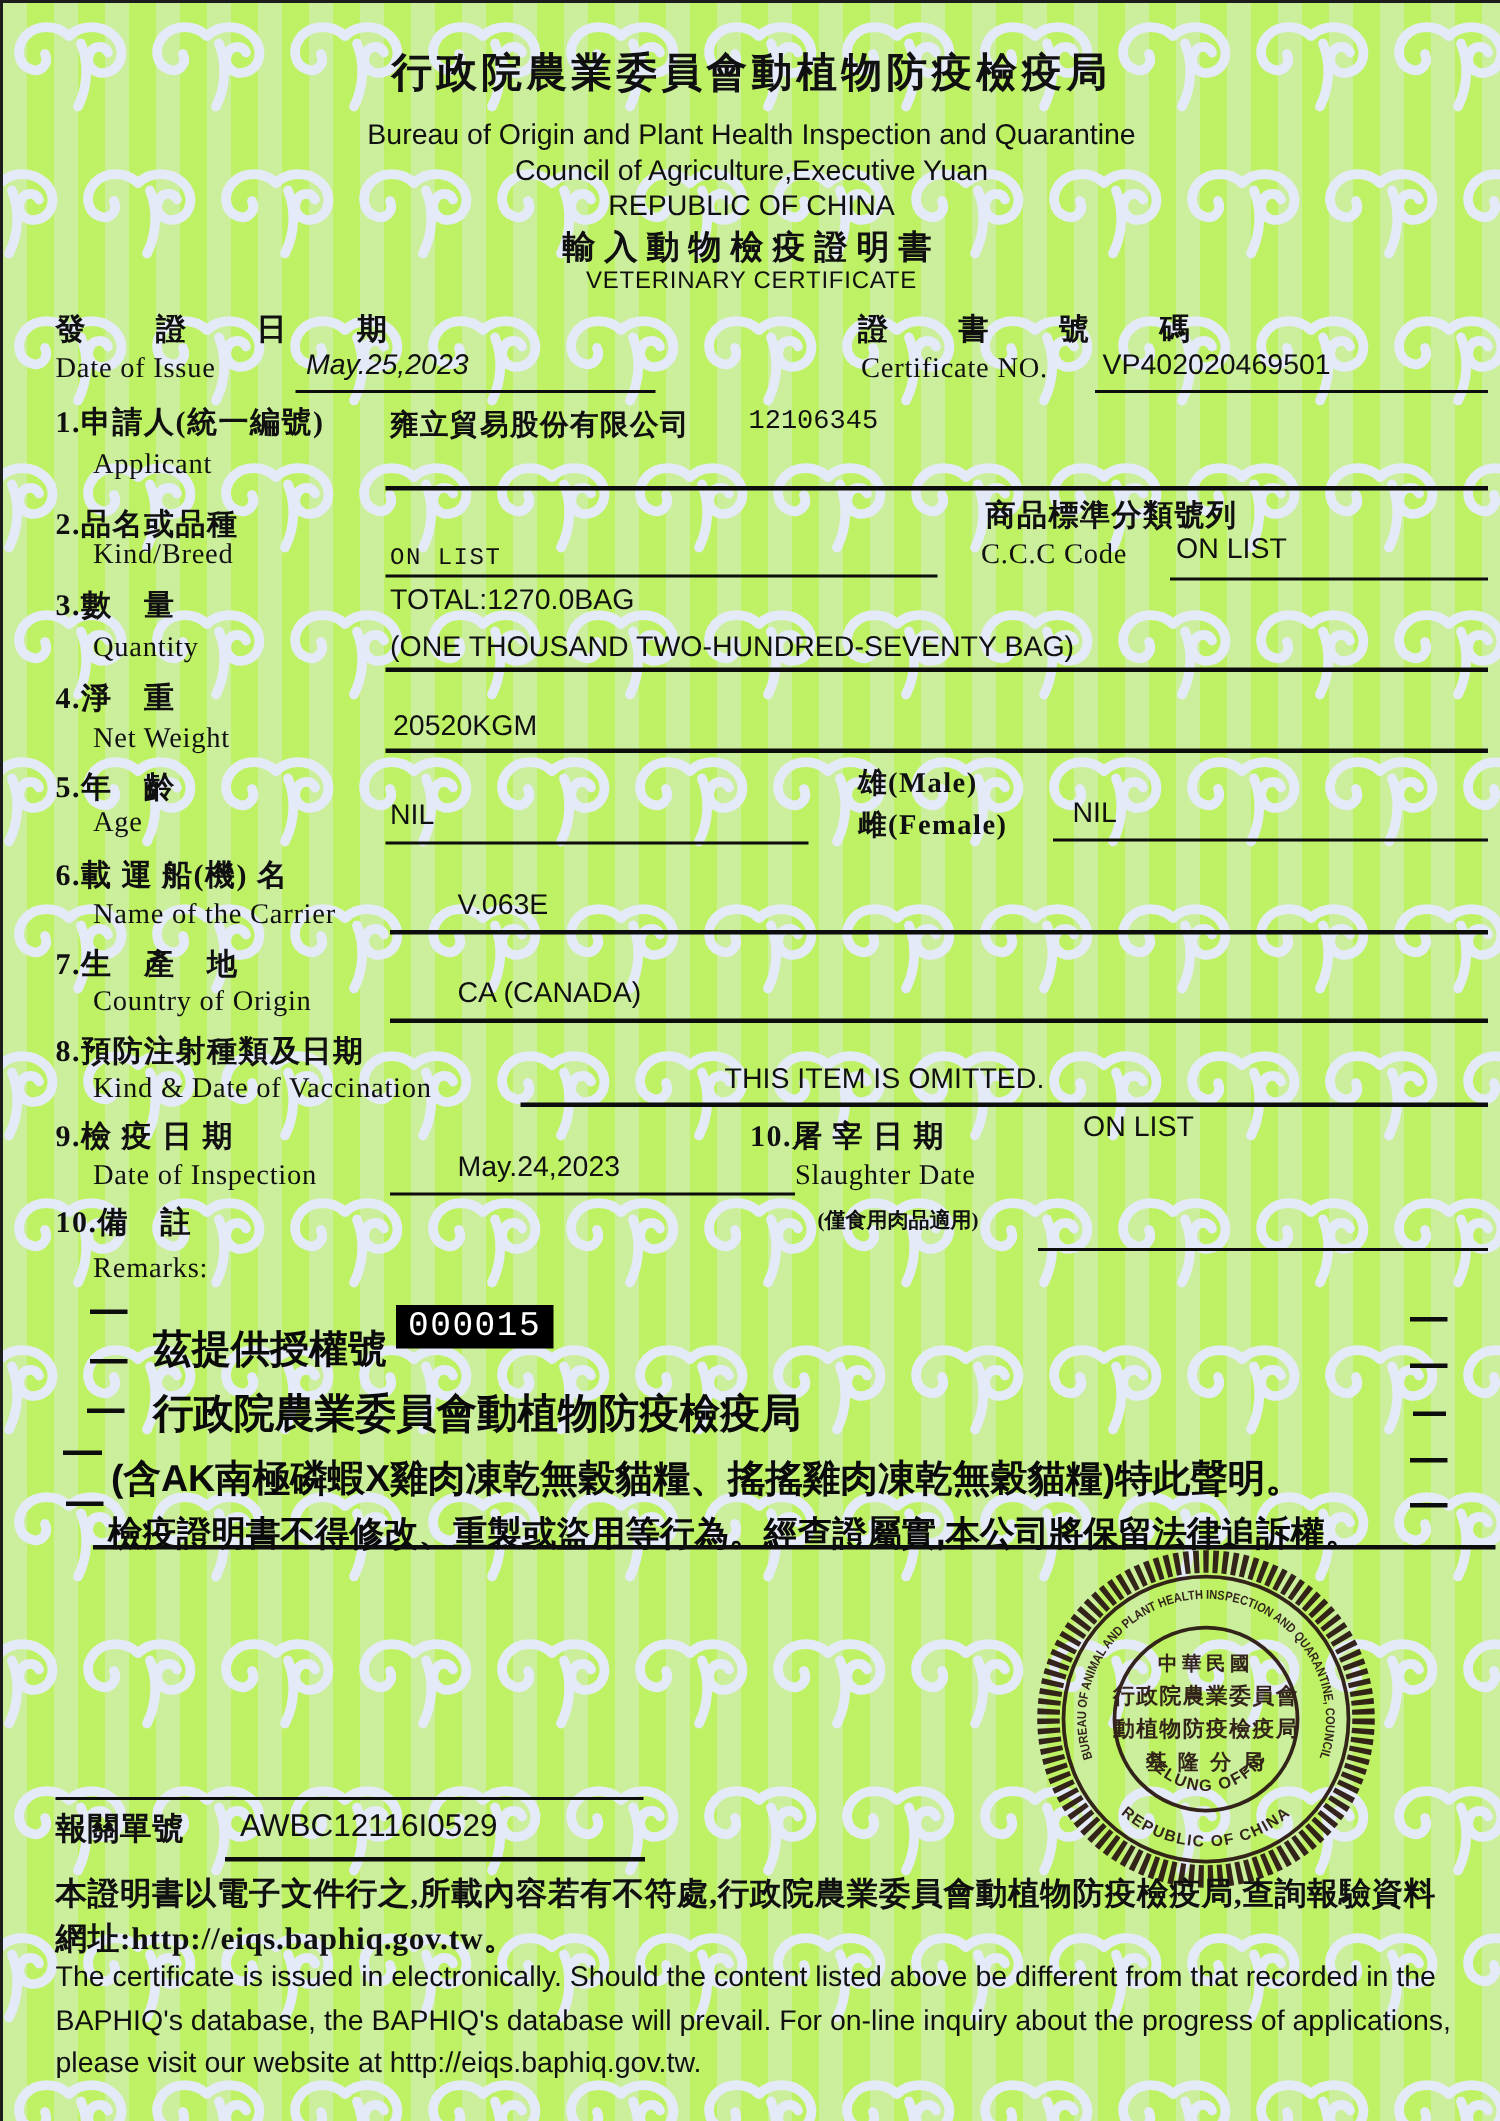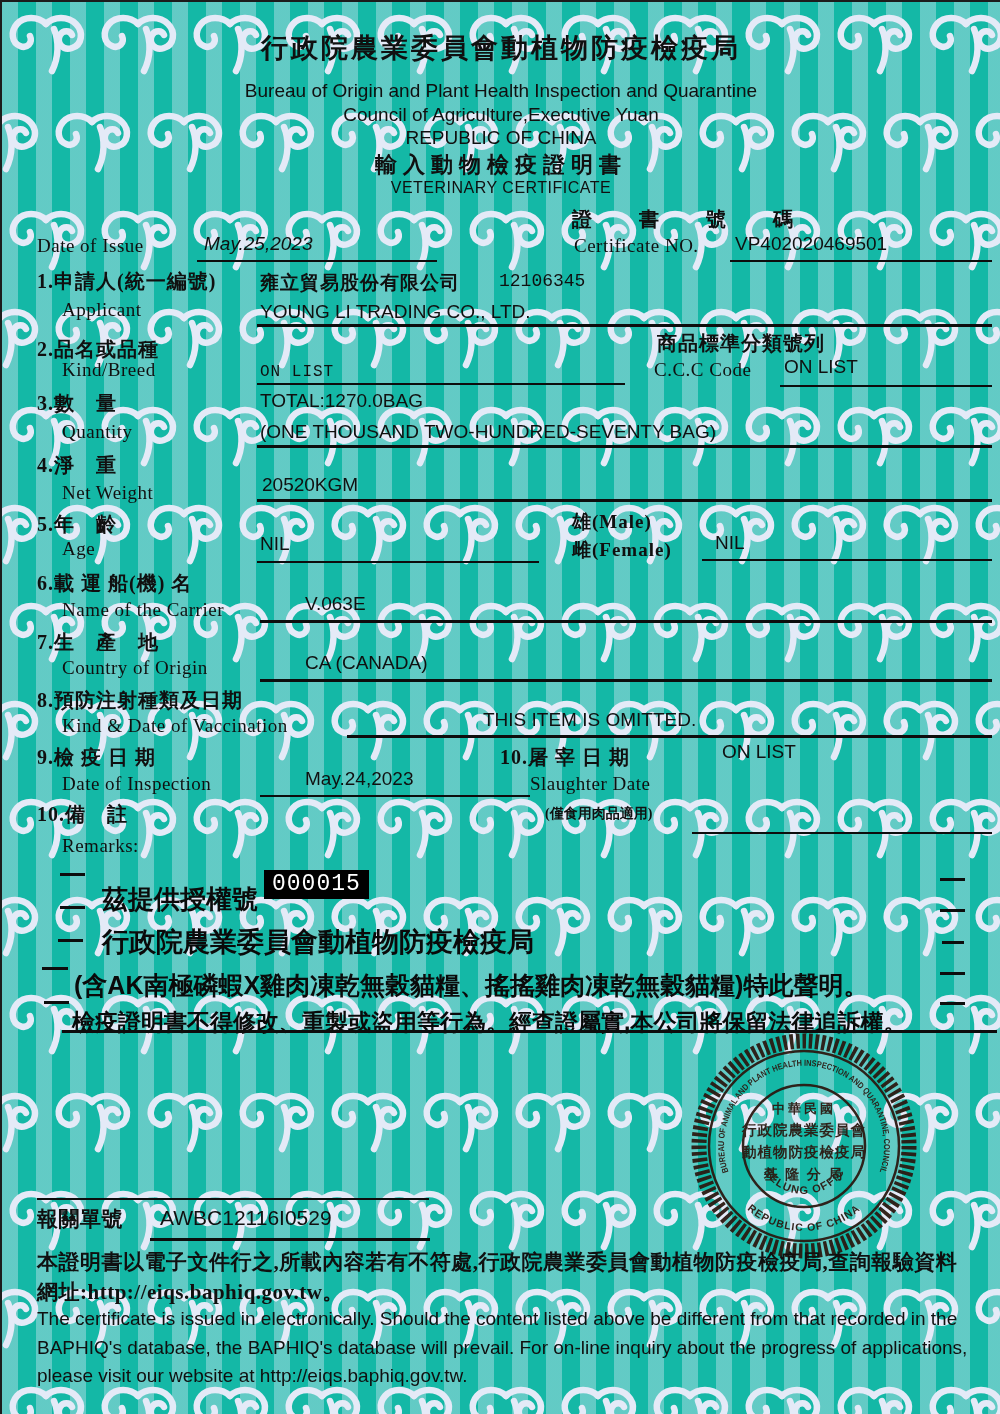--- a/index.html
+++ b/index.html
@@ -1,16 +1,16 @@
 <!DOCTYPE html>
 <html><head>
 <meta charset="utf-8">
 <style>
   html,body{margin:0;padding:0;background:#ffffff;}
-  .page{position:relative;width:1000px;height:1414px;background:#14b8a6;overflow:hidden;
+  .page{position:relative;width:1000px;height:1414px;background:#bef264;overflow:hidden;
         font-family:"Liberation Sans",sans-serif;color:#101010;
         border-top:2px solid #1c1c1c;border-left:2px solid #1c1c1c;box-sizing:border-box;}
   .stripes{position:absolute;inset:0;
         background:repeating-linear-gradient(90deg, rgba(226,233,248,0.38) 0 16px, rgba(255,255,255,0) 16px 34px);}
   .wm{position:absolute;left:0;top:0;}
   .abs{position:absolute;white-space:nowrap;}
   .center{left:0;right:0;text-align:center;}
   .mono{font-family:"Liberation Mono",monospace;}
   .zh-title{font-family:"Liberation Serif",serif;font-weight:600;font-size:27px;letter-spacing:3px;}
   .zh-doc{font-family:"Liberation Serif",serif;font-weight:600;font-size:22px;letter-spacing:6px;}
@@ -58,33 +58,33 @@
     <rect x="0" y="0" width="1000" height="1414" fill="url(#wmp)"></rect>
   </svg>
 
   <div class="abs center zh-title" style="top:28px;">行政院農業委員會動植物防疫檢疫局</div>
   <div class="abs center en-head" style="top:78px;">Bureau of Origin and Plant Health Inspection and Quarantine</div>
   <div class="abs center en-head" style="top:102px;">Council of Agriculture,Executive Yuan</div>
   <div class="abs center en-head" style="top:125px;">REPUBLIC OF CHINA</div>
   <div class="abs center zh-doc" style="top:148px;">輸入動物檢疫證明書</div>
   <div class="abs center en-cert" style="top:177px;">VETERINARY CERTIFICATE</div>
 
+  <div class="abs zh-label wide-zh" style="left:35px;top:204px;">發 證 日 期</div>
   <div class="abs zh-label wide-zh" style="left:570px;top:204px;">證 書 號 碼</div>
   <div class="abs en-label" style="left:35px;top:233px;">Date of Issue</div>
   <div class="abs val" style="left:202px;top:231px;font-style:italic;">May.25,2023</div>
   <div class="ul" style="left:195px;top:258px;width:240px;"></div>
   <div class="abs en-label" style="left:572px;top:233px;">Certificate NO.</div>
   <div class="abs val" style="left:733px;top:231px;">VP402020469501</div>
   <div class="ul" style="left:728px;top:258px;width:262px;"></div>
 
   <div class="abs zh-label" style="left:35px;top:266px;">1.申請人(統一編號)</div>
   <div class="abs zh-val" style="left:258px;top:268px;">雍立貿易股份有限公司</div>
   <div class="abs mono" style="left:497px;top:269px;font-size:18px;">12106345</div>
   <div class="abs en-label" style="left:60px;top:297px;">Applicant</div>
-  <div class="abs val" style="left:258px;top:299px;">YOUNG LI TRADING CO., LTD.</div>
   <div class="ul ul3" style="left:255px;top:322px;width:735px;"></div>
 
   <div class="abs zh-label" style="left:35px;top:334px;">2.品名或品種</div>
   <div class="abs zh-label" style="left:655px;top:328px;">商品標準分類號列</div>
   <div class="abs en-label" style="left:60px;top:357px;">Kind/Breed</div>
   <div class="abs mono" style="left:258px;top:361px;font-size:16px;letter-spacing:1px;">ON LIST</div>
   <div class="abs en-label" style="left:652px;top:357px;">C.C.C Code</div>
   <div class="abs val" style="left:782px;top:354px;">ON LIST</div>
   <div class="ul" style="left:255px;top:381px;width:368px;"></div>
   <div class="ul" style="left:778px;top:383px;width:212px;"></div>

